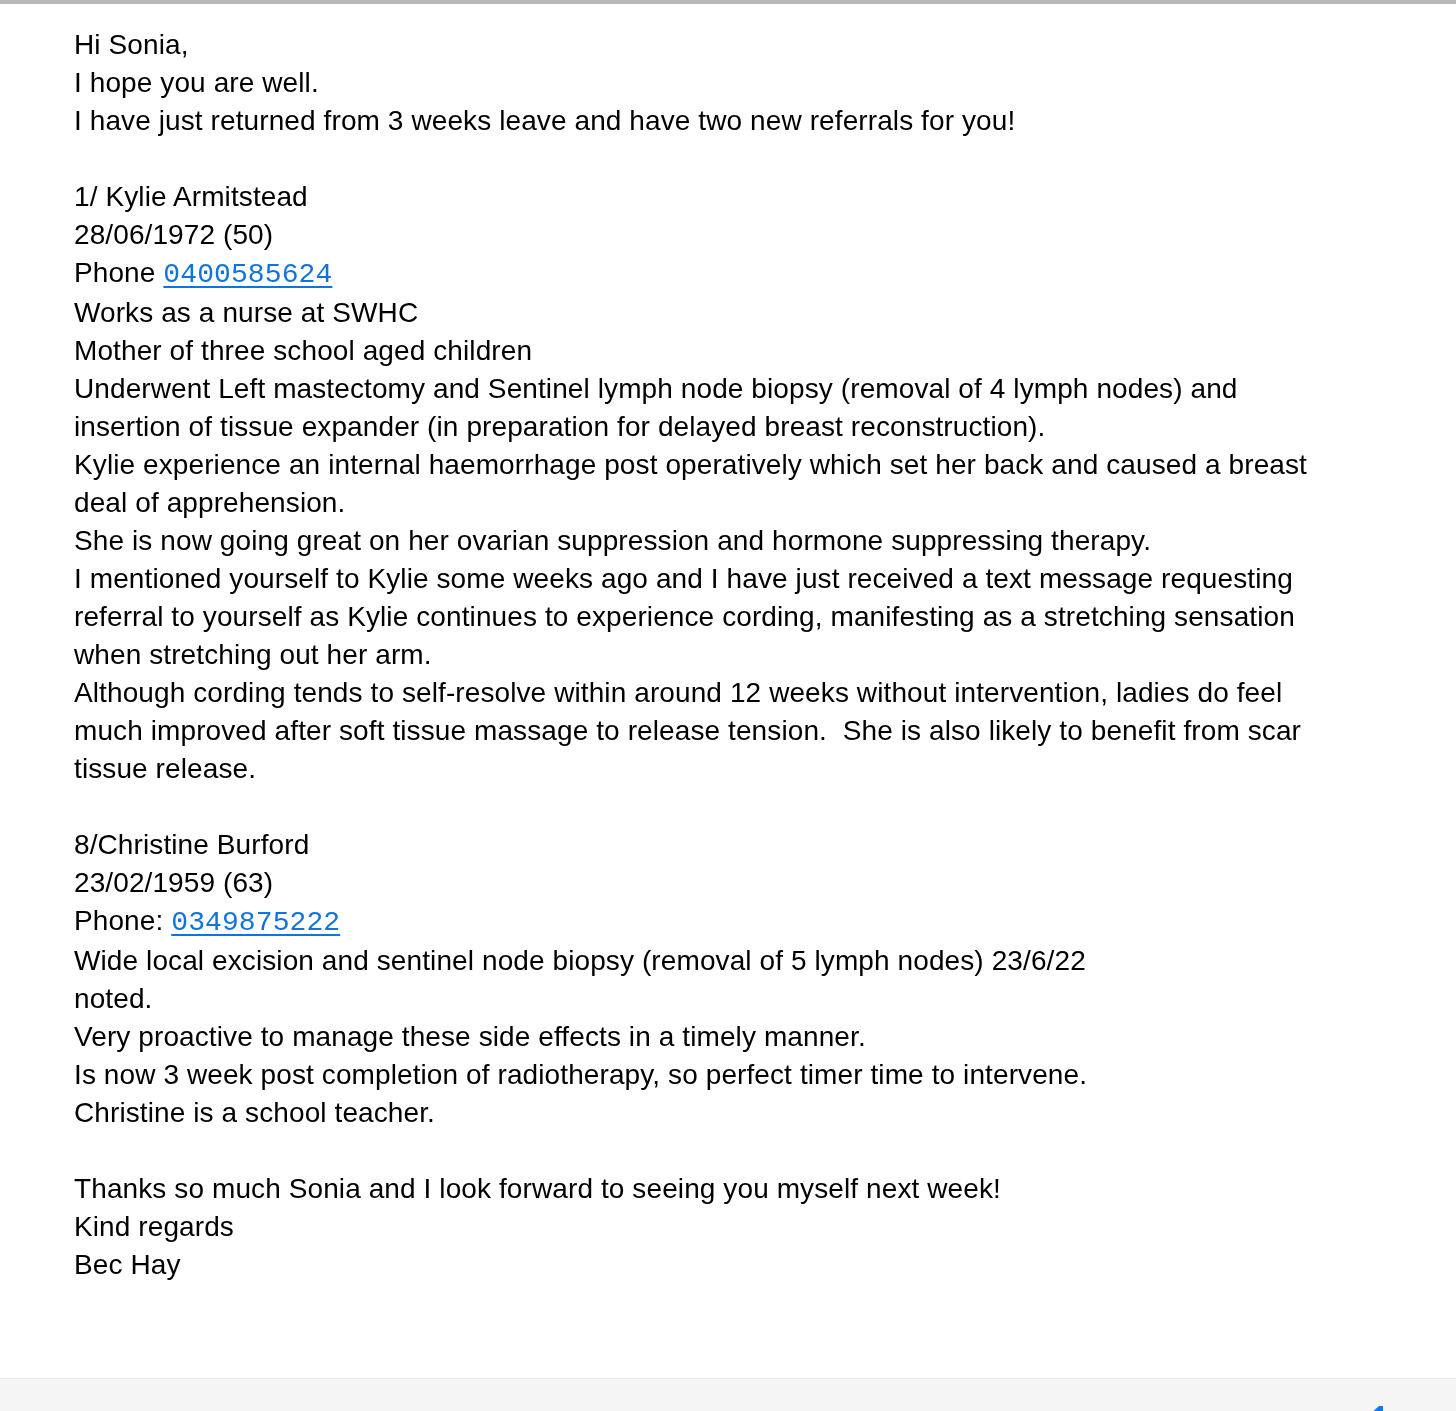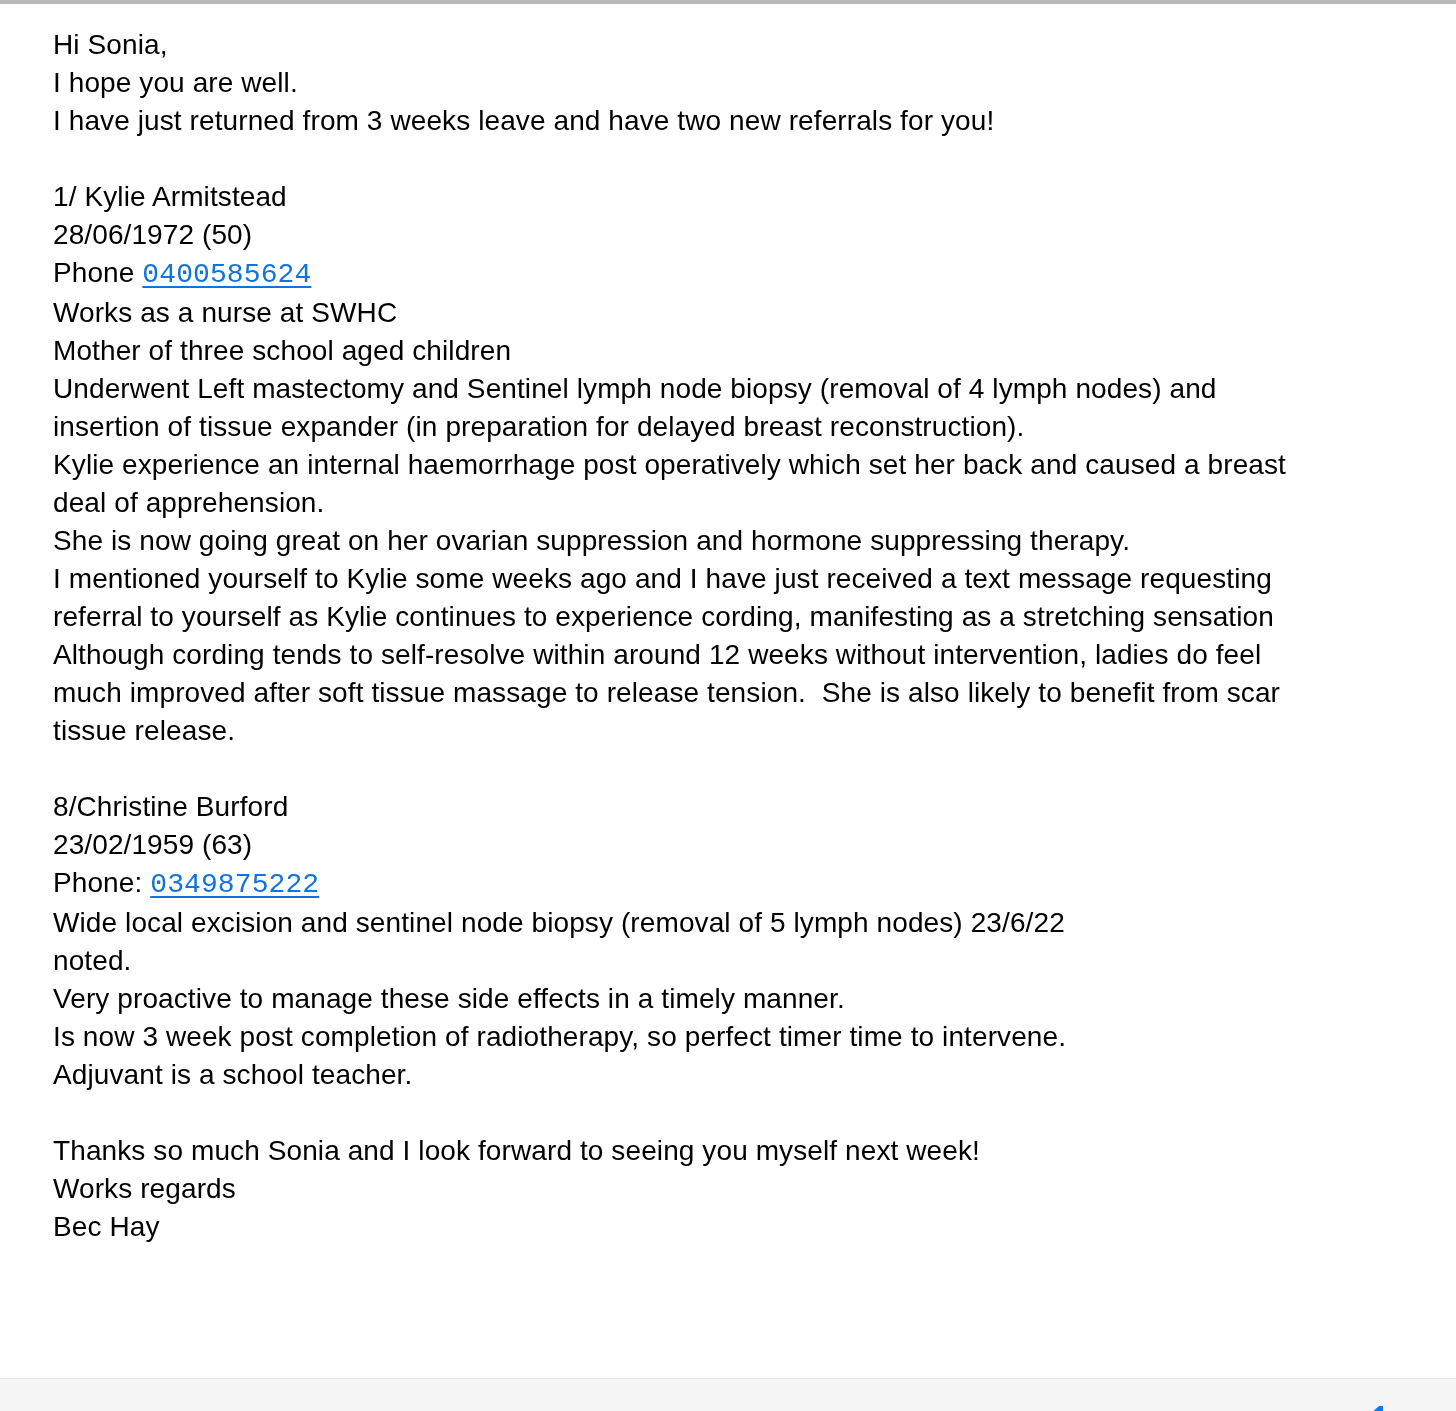--- a/index.html
+++ b/index.html
@@ -14,21 +14,21 @@
     font-family: "Liberation Sans", "DejaVu Sans", sans-serif;
     color: var(--text-color, #000000);
     position: relative;
   }
   .top-strip {
     width: 100%;
     height: 4px;
     background: var(--strip-color, #b9b9b9);
   }
   .email-body {
-    padding: 22px 40px 0 53px;
+    padding: 22px 40px 0 74px;
   }
   .line {
     font-size: 28px;
     line-height: 38px;
     white-space: pre;
     letter-spacing: 0.1px;
   }
   .line a.phone-link {
     color: var(--link-color, #1173dc);
     text-decoration: underline;
@@ -71,35 +71,36 @@
     <div class="line"><span>Phone </span><a class="phone-link" href="#">0400585624</a></div>
     <div class="line"><span>Works as a nurse at SWHC</span></div>
     <div class="line"><span>Mother of three school aged children</span></div>
     <div class="line"><span>Underwent Left mastectomy and Sentinel lymph node biopsy (removal of 4 lymph nodes) and</span></div>
     <div class="line"><span>insertion of tissue expander (in preparation for delayed breast reconstruction).</span></div>
     <div class="line"><span>Kylie experience an internal haemorrhage post operatively which set her back and caused a breast</span></div>
     <div class="line"><span>deal of apprehension.</span></div>
     <div class="line"><span>She is now going great on her ovarian suppression and hormone suppressing therapy.</span></div>
     <div class="line"><span>I mentioned yourself to Kylie some weeks ago and I have just received a text message requesting</span></div>
     <div class="line"><span>referral to yourself as Kylie continues to experience cording, manifesting as a stretching sensation</span></div>
+    <div class="line"><span>when stretching out her arm.</span></div>
     <div class="line"><span>Although cording tends to self-resolve within around 12 weeks without intervention, ladies do feel</span></div>
     <div class="line"><span>much improved after soft tissue massage to release tension.  She is also likely to benefit from scar</span></div>
     <div class="line"><span>tissue release.</span></div>
     <div class="line">&nbsp;</div>
     <div class="line"><span>8/Christine Burford</span></div>
     <div class="line"><span>23/02/1959 (63)</span></div>
     <div class="line"><span>Phone: </span><a class="phone-link" href="#">0349875222</a></div>
     <div class="line"><span>Wide local excision and sentinel node biopsy (removal of 5 lymph nodes) 23/6/22</span></div>
     <div class="line"><span>noted.</span></div>
     <div class="line"><span>Very proactive to manage these side effects in a timely manner.</span></div>
     <div class="line"><span>Is now 3 week post completion of radiotherapy, so perfect timer time to intervene.</span></div>
-    <div class="line"><span>Adjuvant is a school teacher.</span></div>
+    <div class="line"><span>Christine is a school teacher.</span></div>
     <div class="line">&nbsp;</div>
     <div class="line"><span>Thanks so much Sonia and I look forward to seeing you myself next week!</span></div>
-    <div class="line"><span>Works regards</span></div>
+    <div class="line"><span>Kind regards</span></div>
     <div class="line"><span>Bec Hay</span></div>
   </main>
 
 <footer class="bottom-bar">
   <span class="reply-tip">
     <svg width="20" height="10" viewBox="0 0 20 10" xmlns="http://www.w3.org/2000/svg">
       <path id="reply-tip-path" d="M0 10 L11 0 L15 0 L15 10 Z" fill="#1277ee"></path>
     </svg>
   </span>
 </footer>

